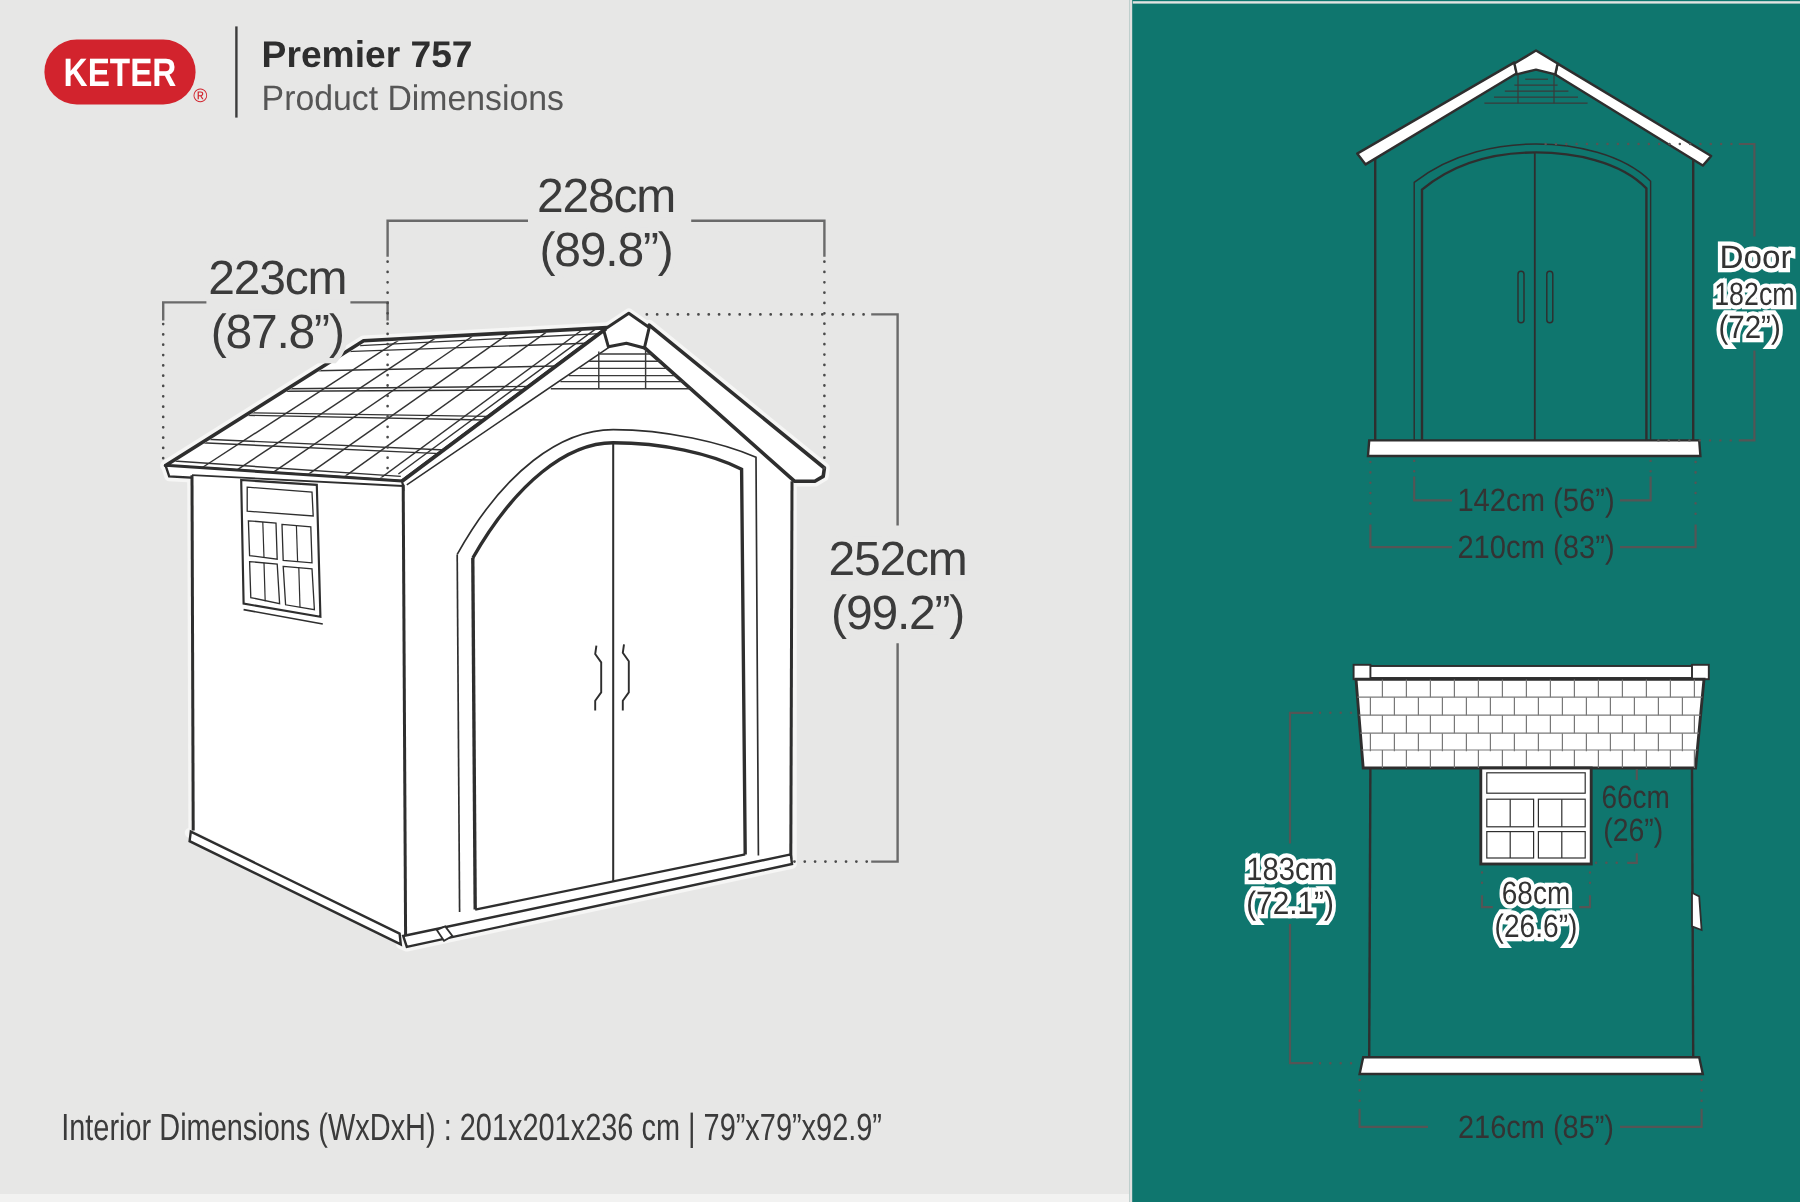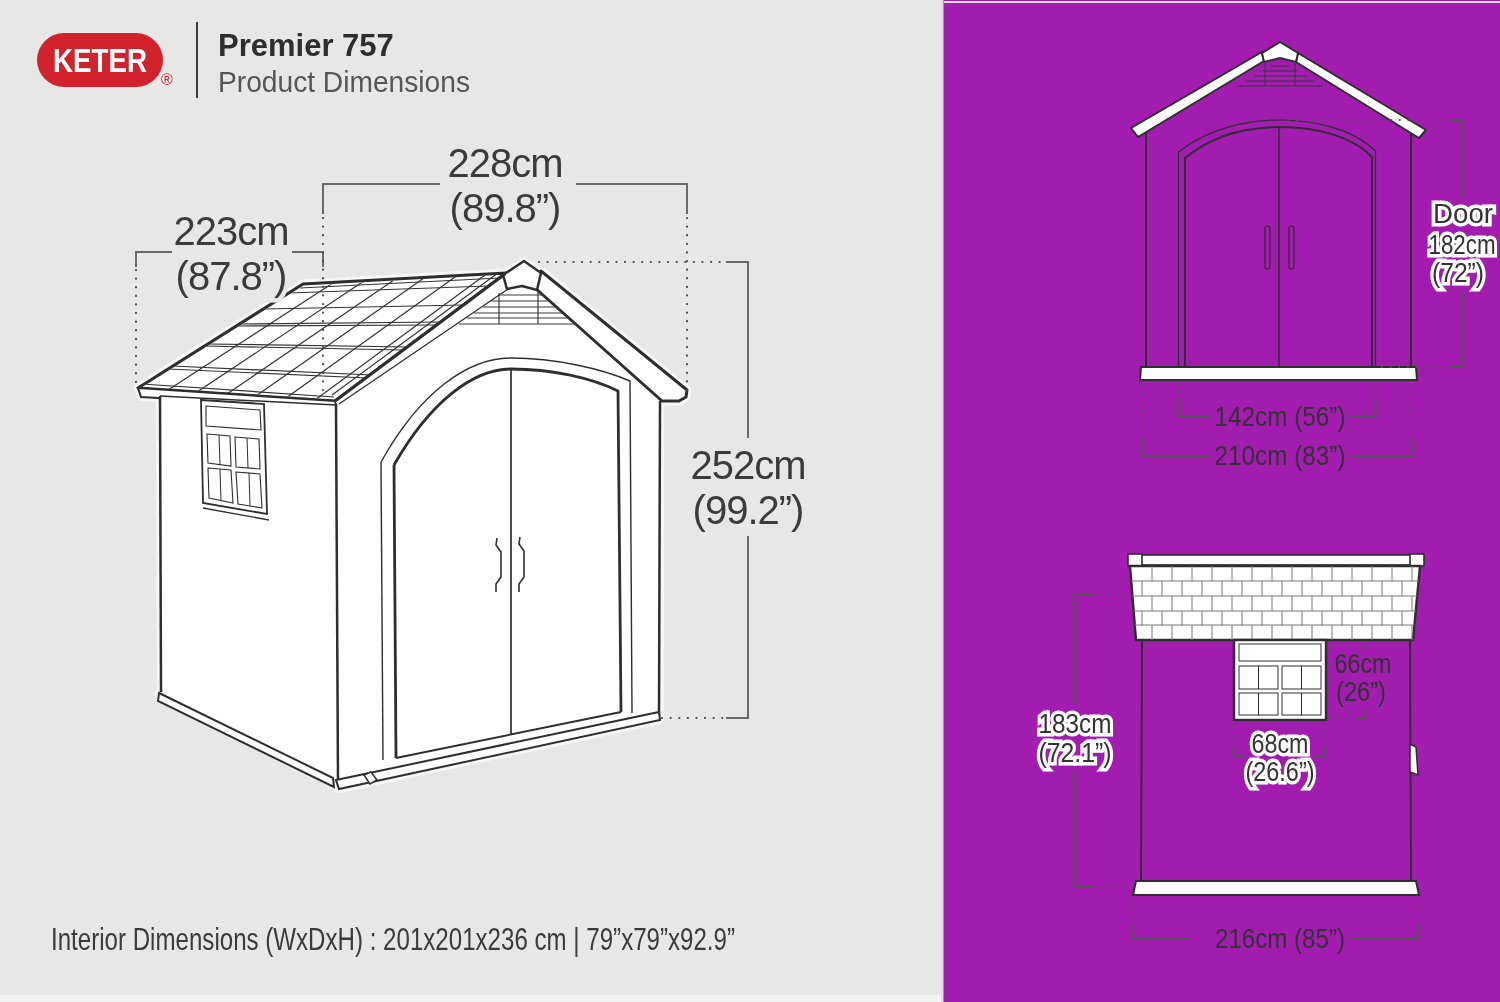--- a/index.html
+++ b/index.html
@@ -1,16 +1,16 @@
 <!DOCTYPE html>
 <html><head>
 <meta charset="utf-8">
 <style>
   html,body{margin:0;padding:0;background:#ffffff;}
-  #page{position:relative;width:1500px;height:1002px;overflow:hidden;background:#a21caf;
+  #page{position:relative;width:1500px;height:1002px;overflow:hidden;background:#0f766e;
         font-family:"Liberation Sans",sans-serif;}
   svg text{font-family:"Liberation Sans",sans-serif;}
 </style>
 </head>
 <body>
 <div id="page">
 <svg width="1500" height="1002" viewBox="0 0 1500 1002">
 
   <rect x="0" y="0" width="941" height="995" fill="#e7e7e6"></rect>
   <rect x="0" y="995" width="941" height="7" fill="#f2f2f1"></rect>

